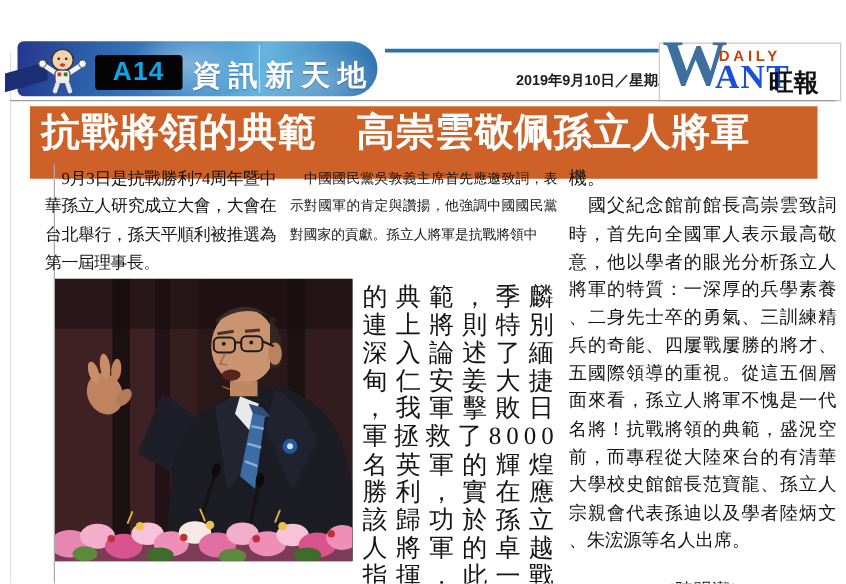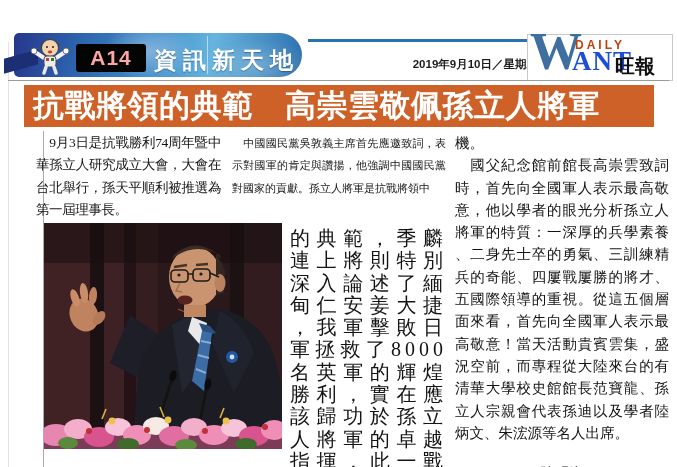--- a/index.html
+++ b/index.html
@@ -17,38 +17,38 @@
           border-radius:5px 22px 22px 5px;}
   .banner .swirl1{position:absolute;left:90px;top:-12px;width:90px;height:60px;border-radius:50%;
           background:radial-gradient(closest-side,rgba(255,255,255,.35),rgba(255,255,255,0));}
   .banner .swirl2{position:absolute;left:190px;top:6px;width:110px;height:52px;border-radius:50%;
           background:radial-gradient(closest-side,rgba(255,255,255,.22),rgba(255,255,255,0));}
   .banner .divider{position:absolute;left:193px;top:3px;width:1px;height:38px;background:rgba(255,255,255,.55);}
   .banner-wedge{position:absolute;left:4px;top:54px;width:34px;height:15px;background:#1c2e74;
           transform:skewY(-16deg);}
   .mascot{position:absolute;left:29px;top:35px;width:42px;height:40px;}
   .a14-box{position:absolute;left:76px;top:44px;width:70px;height:28px;background:#040404;border-radius:3px;
-          color:#fca5a5;font-weight:bold;font-size:21px;line-height:28px;text-align:center;letter-spacing:1px;}
+          color:#0ea5e9;font-weight:bold;font-size:21px;line-height:28px;text-align:center;letter-spacing:1px;}
   .section-name{position:absolute;left:154px;top:45px;color:#ffffff;font-weight:bold;font-size:23px;
           letter-spacing:6px;white-space:nowrap;text-shadow:0 1px 1px rgba(0,40,90,.4);text-align:center;}
   .top-rule{position:absolute;left:308px;top:39px;width:230px;height:3px;background:#2a72ad;}
   .date{position:absolute;left:380px;top:57px;width:158px;text-align:right;font-size:11.5px;
           color:#1c1c1c;font-weight:600;white-space:nowrap;}
 
   
   .logo{position:absolute;left:527px;top:34px;width:144px;height:45px;border:1px solid #c9c9c9;background:#fff;}
   .logo .w{position:absolute;left:2px;top:-9px;font-family:"Liberation Serif",serif;font-weight:bold;
           font-size:52px;color:#3e6f9f;line-height:1;}
   .logo .daily{position:absolute;left:47px;top:3px;font-size:12px;font-weight:bold;color:#c2410c;letter-spacing:3px;}
   .logo .ant{position:absolute;left:44px;top:12px;font-family:"Liberation Serif",serif;font-weight:bold;
           font-size:27px;color:#1d4ed8;letter-spacing:1px;line-height:1.1;}
   .logo .paper{position:absolute;left:87px;top:18px;font-size:20px;font-weight:bold;color:#101010;letter-spacing:0px;}
 
   
-  .headline{position:absolute;left:24px;top:85px;width:630px;height:42px;background:#cd6127;}
+  .headline{position:absolute;left:24px;top:85px;width:630px;height:58px;background:#cd6127;}
   .headline span{display:block;padding-left:9px;color:#ffffff;font-weight:bold;font-size:31px;
           line-height:42px;white-space:nowrap;letter-spacing:0.5px;}
 
   
   .col{position:absolute;font-family:"Liberation Serif","DejaVu Serif",serif;color:#141414;
        text-align:justify;line-break:anywhere;overflow-wrap:anywhere;}
   .col1{left:36px;top:132px;width:185px;font-size:13.5px;line-height:22.3px;letter-spacing:-0.4px;}
   .col2a{left:232px;top:132px;width:214px;font-size:11px;line-height:22.3px;}
   .col2b{left:290px;top:227px;width:157px;font-size:20px;line-height:22.3px;letter-spacing:4px;}
   .col3{left:455px;top:132px;width:214px;font-size:14.5px;line-height:22.3px;}
@@ -111,21 +111,21 @@
     <span>抗戰將領的典範　高崇雲敬佩孫立人將軍</span>
   </div>
 
   <div class="article-left-rule"></div>
 
   <div class="col col1">　9月3日是抗戰勝利74周年暨中華孫立人研究成立大會，大會在台北舉行，孫天平順利被推選為第一屆理事長。</div>
   <div class="col col2a">　中國國民黨吳敦義主席首先應邀致詞，表示對國軍的肯定與讚揚，他強調中國國民黨對國家的貢獻。孫立人將軍是抗戰將領中</div>
   <div class="col col2b">的典範，季麟連上將則特別深入論述了緬甸仁安姜大捷，我軍擊敗日軍拯救了8000名英軍的輝煌勝利，實在應該歸功於孫立人將軍的卓越指揮，此一戰爭的勝利開啟了歐美各國對華不平等條約廢除的契</div>
   <div class="col col3">
     <div>機。</div>
-    <div>　國父紀念館前館長高崇雲致詞時，首先向全國軍人表示最高敬意，他以學者的眼光分析孫立人將軍的特質：一深厚的兵學素養、二身先士卒的勇氣、三訓練精兵的奇能、四屢戰屢勝的將才、五國際領導的重視。從這五個層面來看，首先向全國軍人表示最高敬意！當天活動貴賓雲集，盛況空前，而專程從大陸來台的有清華大學校史館館長范寶龍、孫立人宗親會代表孫迪以及學者陸炳文、朱浤源等名人出席。</div>
+    <div>　國父紀念館前館長高崇雲致詞時，首先向全國軍人表示最高敬意，他以學者的眼光分析孫立人將軍的特質：一深厚的兵學素養、二身先士卒的勇氣、三訓練精兵的奇能、四屢戰屢勝的將才、五國際領導的重視。從這五個層面來看，孫立人將軍不愧是一代名將！抗戰將領的典範，盛況空前，而專程從大陸來台的有清華大學校史館館長范寶龍、孫立人宗親會代表孫迪以及學者陸炳文、朱浤源等名人出席。</div>
     <div class="byline">（陳明潔）</div>
   </div>
 
   <div class="photo" role="img" aria-label="深色西裝、藍色領帶的長者於講台致詞，台前擺滿粉紅色花束並有麥克風">
     <svg width="238" height="226" viewBox="0 0 238 226">
 
       <rect x="0" y="0" width="238" height="226" fill="#2b181a"></rect>
       <rect x="0" y="0" width="46" height="226" fill="#4a2628" opacity="0.75"></rect>
       <rect x="46" y="0" width="14" height="226" fill="#1b1012"></rect>
       <rect x="60" y="0" width="20" height="226" fill="#3d2124"></rect>

